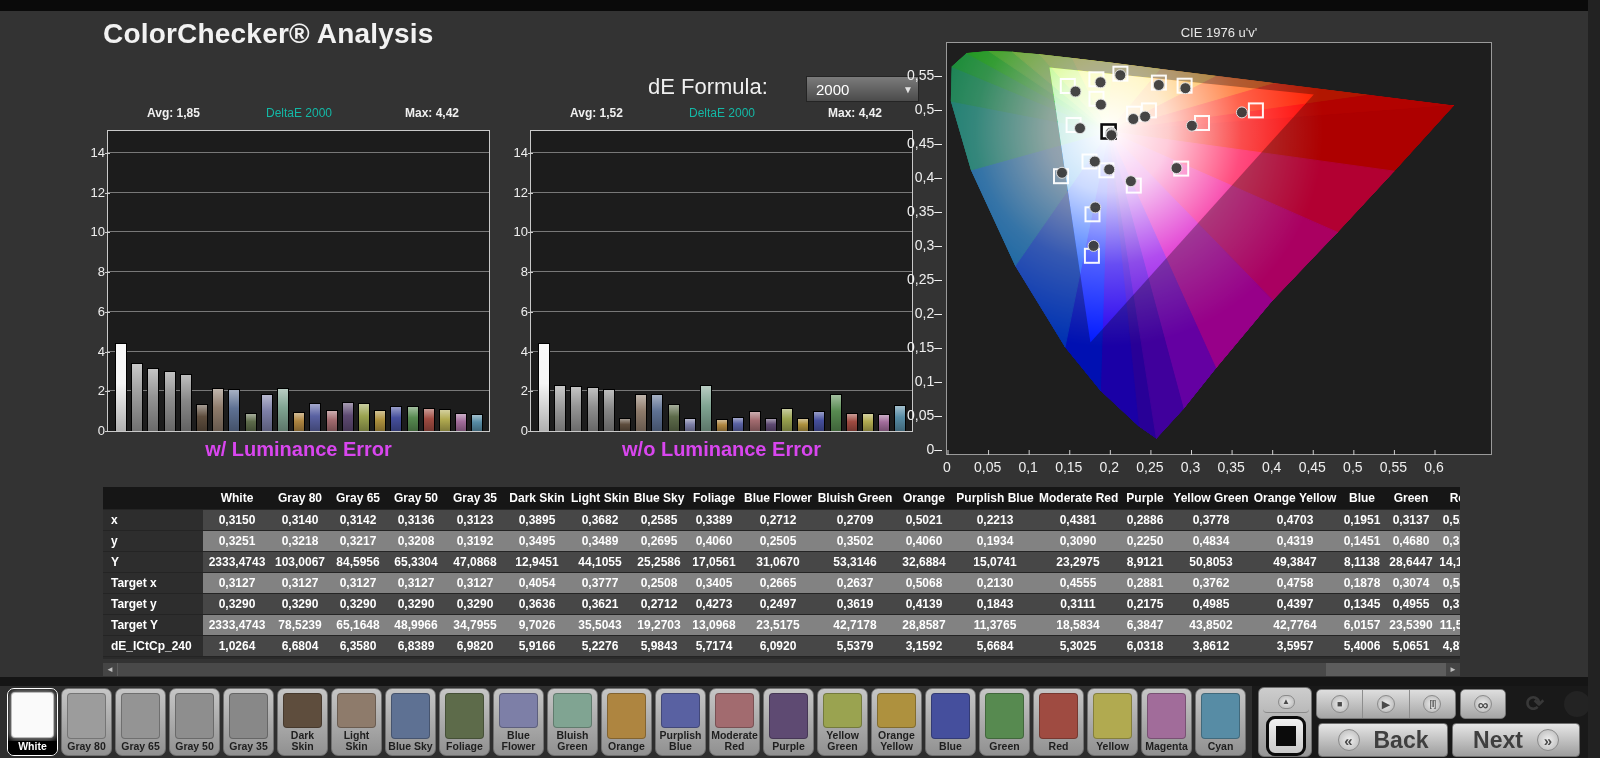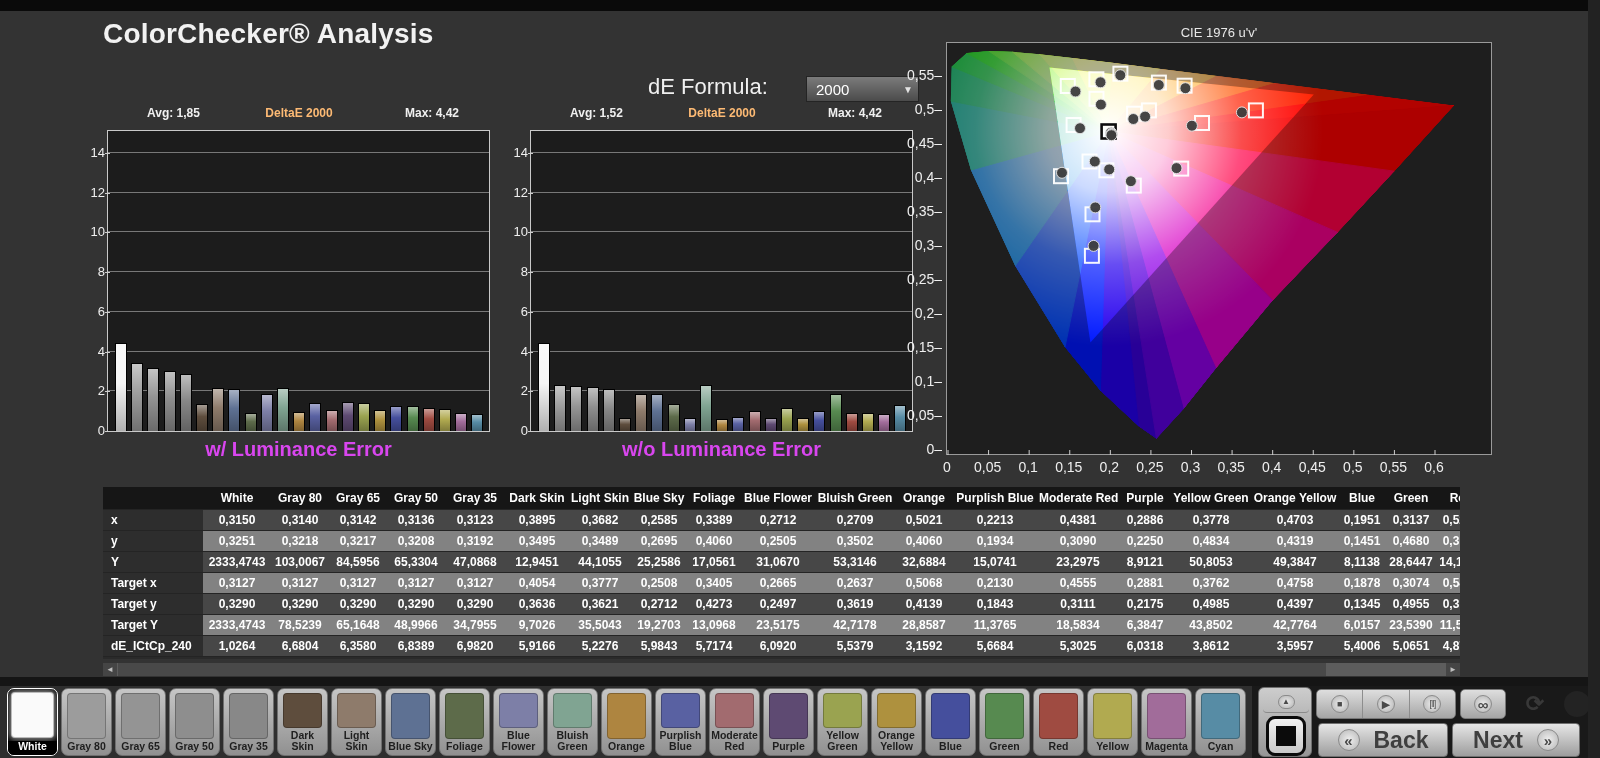--- a/index.html
+++ b/index.html
@@ -9,21 +9,21 @@
   #title{position:absolute;left:103px;top:18px;font-size:28px;font-weight:700;color:#f2f2f2;letter-spacing:.2px;}
   
   #deform-label{position:absolute;left:648px;top:74px;font-size:22px;color:#f0f0f0;}
   #deform-dd{position:absolute;left:806px;top:76px;width:113px;height:26px;background:linear-gradient(#7b7b7b,#4b4b4b);border:1px solid #242424;display:flex;align-items:center;cursor:default;}
   #deform-dd .val{flex:1;padding-left:9px;font-size:15px;color:#fff;}
   #deform-dd .arr{width:20px;text-align:center;font-size:10px;color:#e3e3e3;}
   
   .dechart{position:absolute;top:106px;width:406px;height:360px;}
   .chart-head{position:absolute;left:22px;top:0;right:0;height:20px;font-size:12px;color:#f0f0f0;}
   .chart-head .avg{position:absolute;left:40px;font-weight:700;}
-  .chart-head .formula{position:absolute;left:0;right:0;text-align:center;color:#fdba74;font-weight:bold;}
+  .chart-head .formula{position:absolute;left:0;right:0;text-align:center;color:#14b8a6;}
   .chart-head .max{position:absolute;right:32px;font-weight:700;}
   .frame{position:absolute;left:22px;top:24px;width:383px;height:302px;background:#1c1c1c;border:1px solid #c9c9c9;}
   .plot{position:absolute;inset:0;}
   .grid{position:absolute;left:0;width:100%;height:1px;background:#787878;}
   .bar{position:absolute;bottom:0;width:12px;border:1px solid #000;border-bottom:none;background-image:linear-gradient(rgba(255,255,255,.45),rgba(255,255,255,0) 45%,rgba(0,0,0,.28));}
   .ytick{position:absolute;width:20px;text-align:right;font-size:13px;color:#efefef;}
   .ytickmark{position:absolute;width:5px;height:1px;background:#cfcfcf;}
   .caption{position:absolute;left:22px;top:332px;width:383px;text-align:center;font-size:20px;font-weight:700;color:#d946ef;}
   
   #cie-title{position:absolute;left:946px;top:25px;width:546px;text-align:center;font-size:13px;color:#e8e8e8;}

